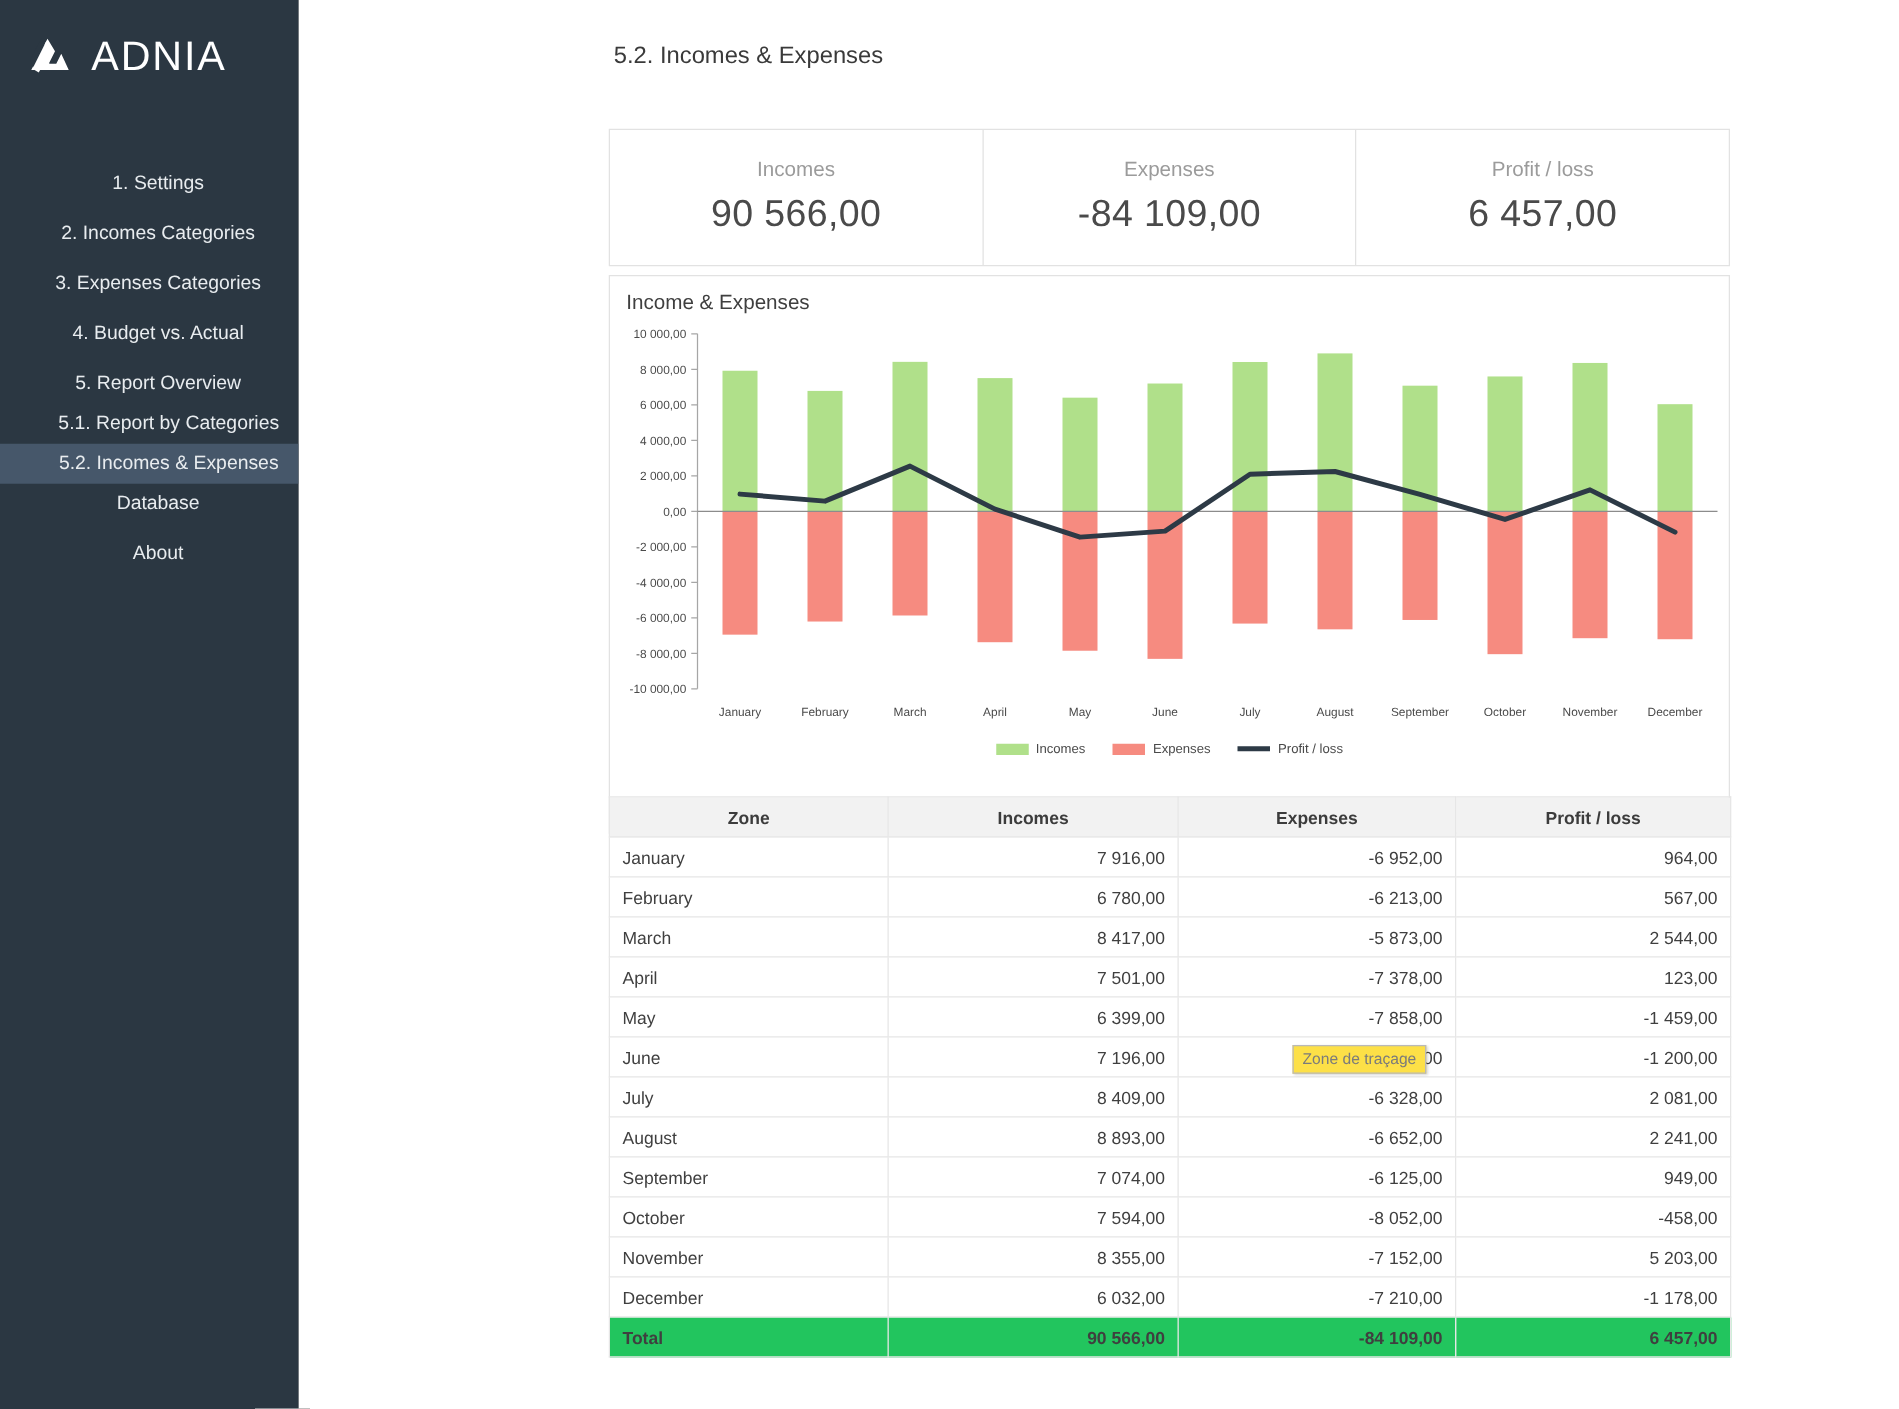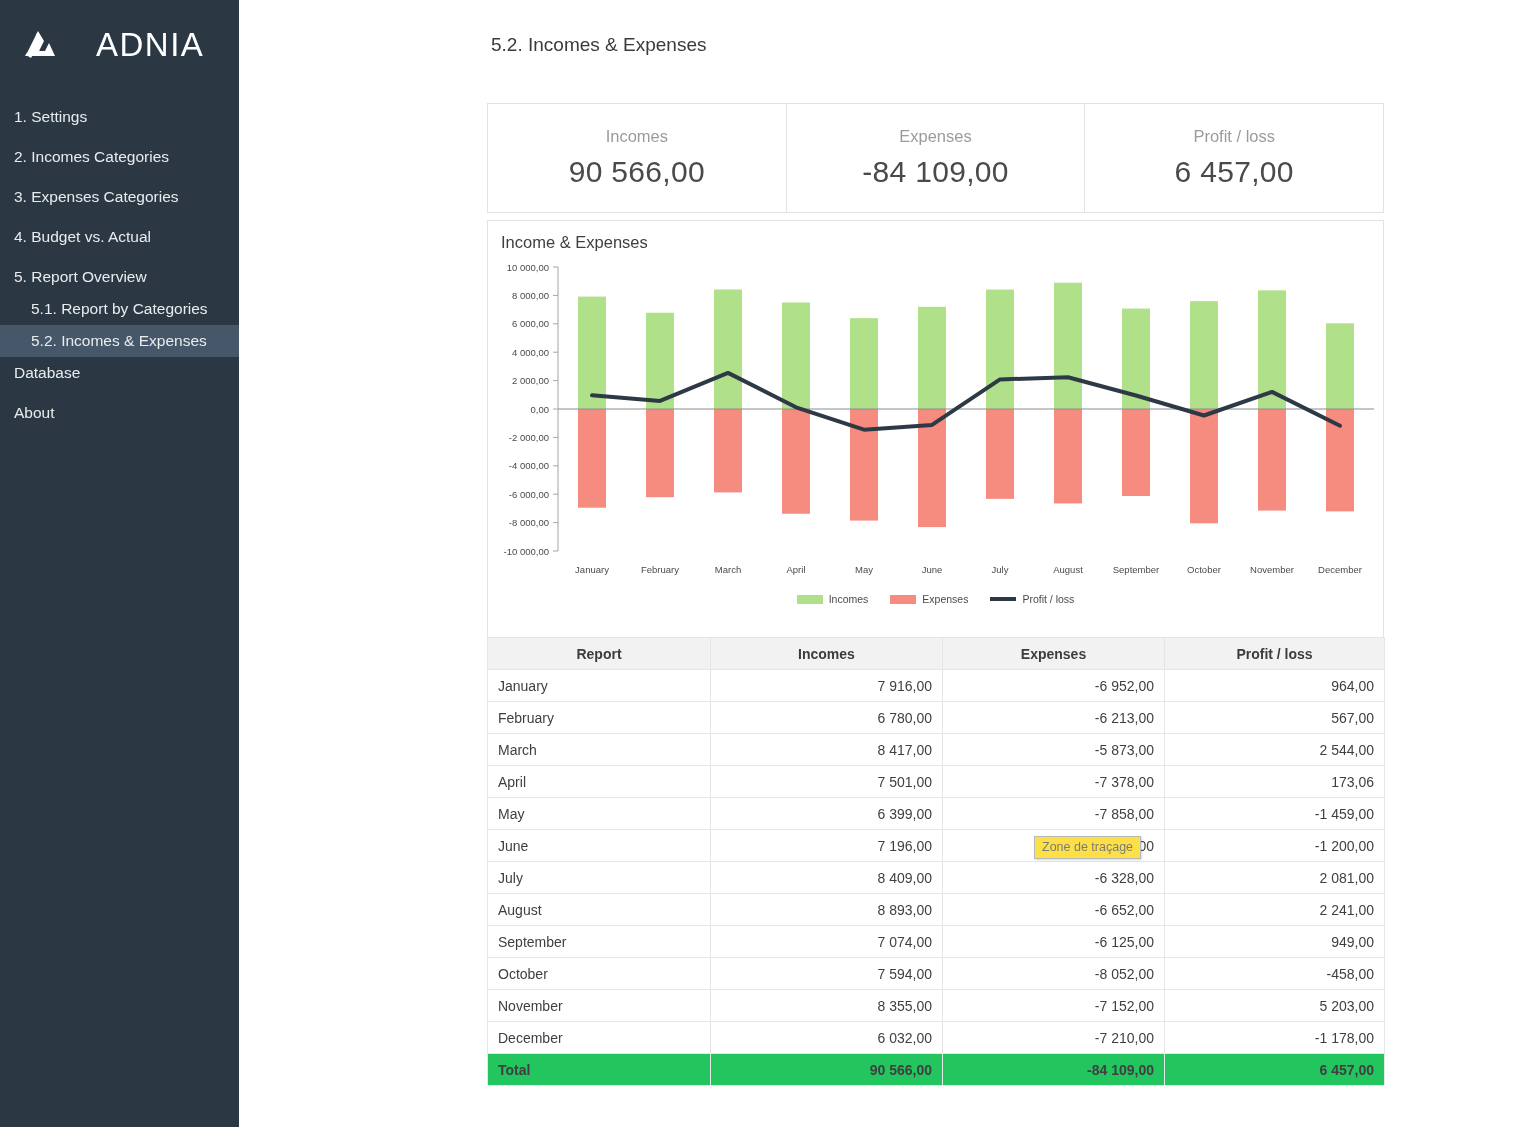--- a/index.html
+++ b/index.html
@@ -21,26 +21,26 @@
   .logo-wrap {
     display: flex; align-items: center;
     padding: 18px 0 0 22px;
     height: 72px;
   }
   .logo-mark { width: 44px; height: 36px; flex: 0 0 44px; }
   .logo-text {
     color: #ffffff;
     font-size: 33px;
     letter-spacing: 1.5px;
-    margin-left: 30px;
+    margin-left: 7px;
     font-weight: 400;
     white-space: nowrap;
   }
   .logo-text .thin { color: #ffffff; font-weight: 300; }
-  .nav { margin-top: 29px; }
+  .nav { margin-top: 59px; text-align: center; }
   .nav-item {
     color: #e8ecef;
     font-size: 15.5px;
     line-height: 32px;
     padding-left: 14px;
     height: 32px;
     cursor: pointer;
     white-space: nowrap;
   }
   .nav-item.sub { padding-left: 31px; font-size: 15.5px; }
@@ -300,21 +300,21 @@
     <section class="table-wrap">
       <table class="data">
         <colgroup>
           <col class="c-month">
             <col class="c-inc">
             <col class="c-exp">
             <col class="c-pl">
         </colgroup>
         <thead>
           <tr>
-            <th>Report</th>
+            <th>Zone</th>
             <th>Incomes</th>
             <th>Expenses</th>
             <th>Profit / loss</th>
           </tr>
         </thead>
         <tbody id="table-body">
             <tr>
               <td class="month">January</td>
               <td class="num">7 916,00</td>
               <td class="num">-6 952,00</td>
@@ -329,21 +329,21 @@
             <tr>
               <td class="month">March</td>
               <td class="num">8 417,00</td>
               <td class="num">-5 873,00</td>
               <td class="num pos">2 544,00</td>
             </tr>
             <tr>
               <td class="month">April</td>
               <td class="num">7 501,00</td>
               <td class="num">-7 378,00</td>
-              <td class="num pos">173,06</td>
+              <td class="num pos">123,00</td>
             </tr>
             <tr>
               <td class="month">May</td>
               <td class="num">6 399,00</td>
               <td class="num">-7 858,00</td>
               <td class="num neg">-1 459,00</td>
             </tr>
             <tr>
               <td class="month">June</td>
               <td class="num">7 196,00</td>

